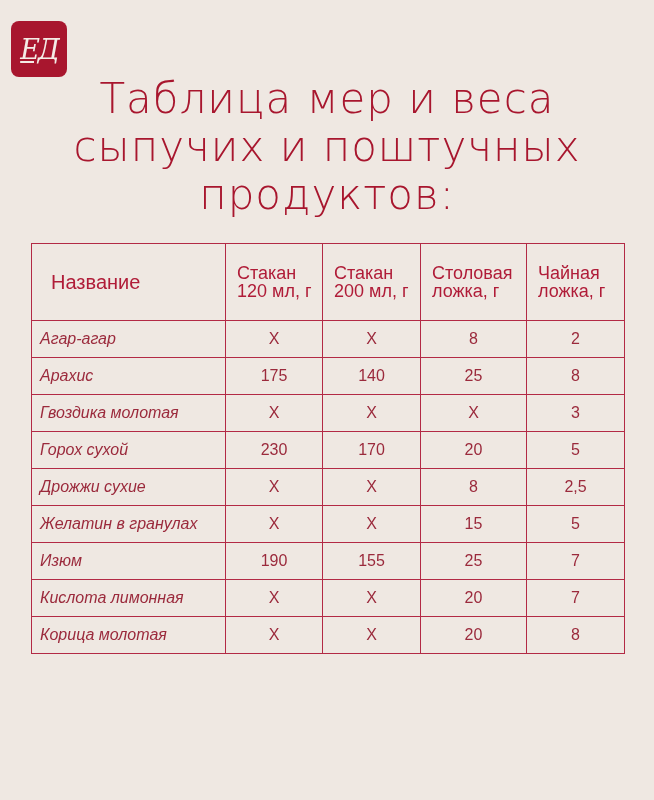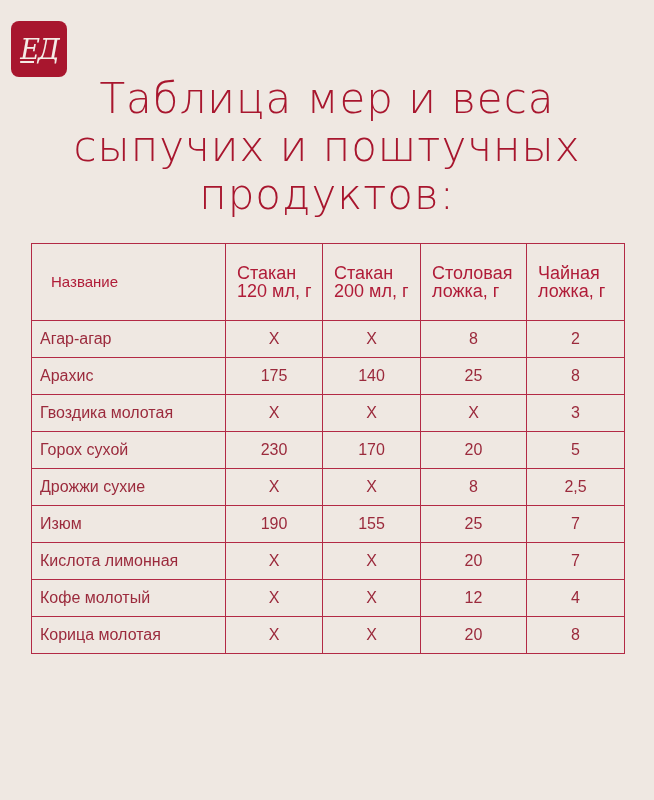--- a/index.html
+++ b/index.html
@@ -31,26 +31,26 @@
   }
   .grid td, .grid th {
     border:1.5px solid #b32a45;
     padding:0;
   }
   .grid th {
     height:76px; color:#b01c38; font-weight:400;
     font-size:18px; line-height:18px; text-align:left;
     padding-left:11px; vertical-align:middle;
   }
-  .grid th.name-h { font-size:15px; padding-left:19px; }
+  .grid th.name-h { font-size:20px; padding-left:19px; }
   .grid td {
     height:36px; color:#9b2a3c; font-size:16px;
     text-align:center; vertical-align:middle;
   }
-  .grid td.name { text-align:left; padding-left:8px; font-size:16px; }
+  .grid td.name { text-align:left; padding-left:8px; font-size:16px;font-style:italic; }
 </style>
 </head>
 <body>
 
 <div class="logo">ЕД</div>
 
 <div class="title">
   <span>Таблица мер и веса</span>
   <span>сыпучих и поштучных</span>
   <span>продуктов:</span>
@@ -103,41 +103,41 @@
         <td>5</td>
       </tr>
       <tr>
         <td class="name">Дрожжи сухие</td>
         <td>X</td>
         <td>X</td>
         <td>8</td>
         <td>2,5</td>
       </tr>
       <tr>
+        <td class="name">Желатин в гранулах</td>
+        <td>X</td>
+        <td>X</td>
+        <td>15</td>
+        <td>5</td>
+      </tr>
+      <tr>
         <td class="name">Изюм</td>
         <td>190</td>
         <td>155</td>
         <td>25</td>
         <td>7</td>
       </tr>
       <tr>
         <td class="name">Кислота лимонная</td>
         <td>X</td>
         <td>X</td>
         <td>20</td>
         <td>7</td>
       </tr>
       <tr>
-        <td class="name">Кофе молотый</td>
-        <td>X</td>
-        <td>X</td>
-        <td>12</td>
-        <td>4</td>
-      </tr>
-      <tr>
         <td class="name">Корица молотая</td>
         <td>X</td>
         <td>X</td>
         <td>20</td>
         <td>8</td>
       </tr>
     </tbody>
 </table>
 
 </body></html>

